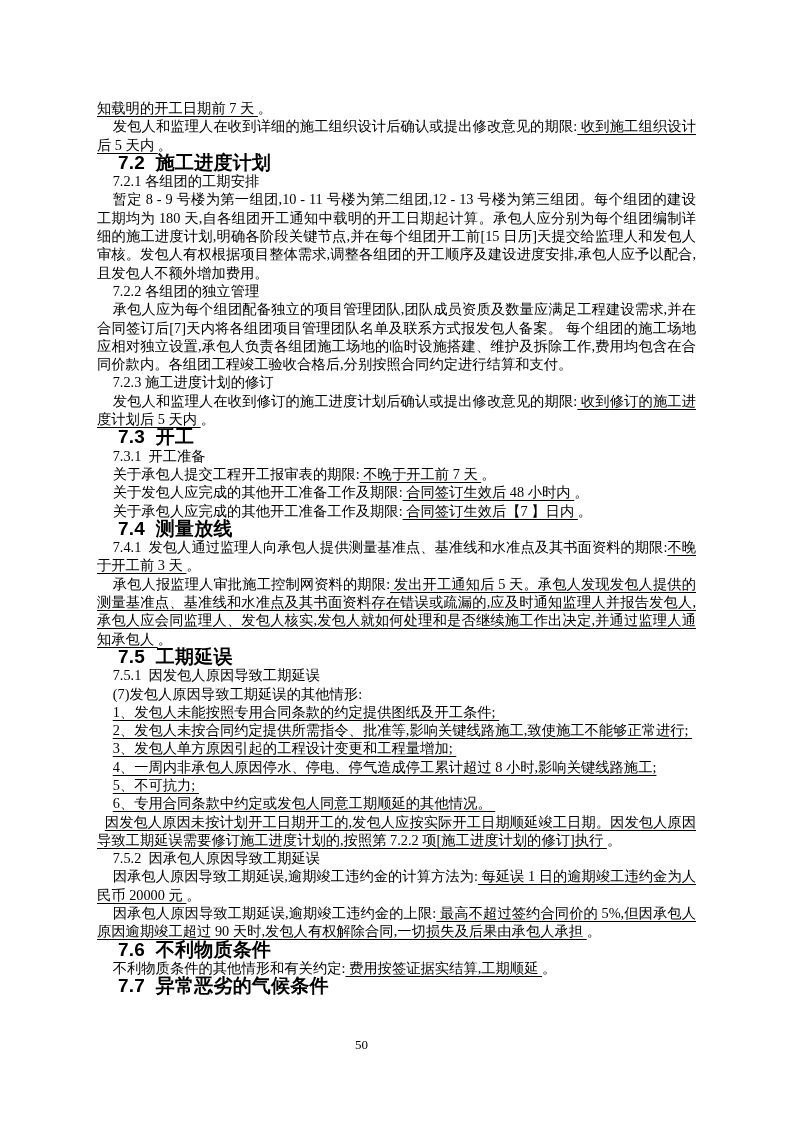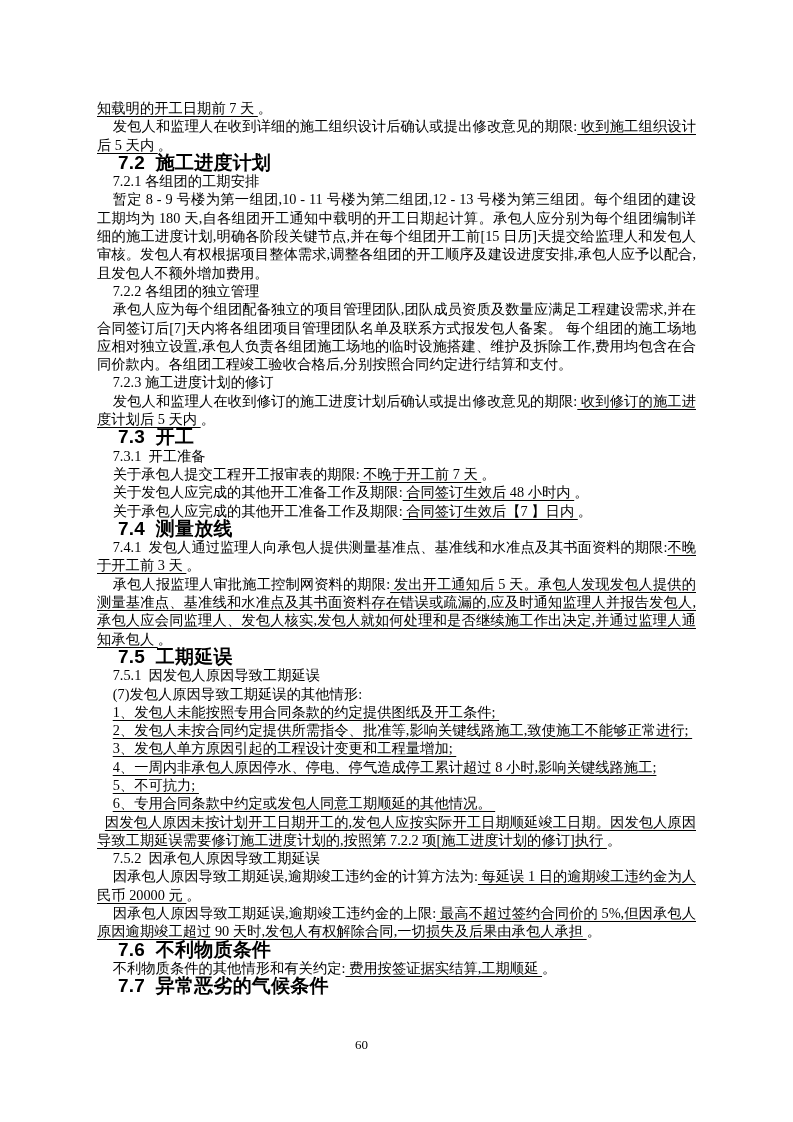--- a/index.html
+++ b/index.html
@@ -29,14 +29,14 @@
     position:absolute;left:0;right:0;top:1037px;
     text-align:center;font-size:13px;
     font-family:"Liberation Serif","DejaVu Serif",serif;
   }
 </style>
 </head>
 <body>
 
 <div class="page">
   <div class="content"><p class="b0"><span class="u">知载明的开工日期前 7 天 </span><span>。</span></p><p class="b"><span>发包人和监理人在收到详细的施工组织设计后确认或提出修改意见的期限:</span><span class="u"> 收到施工组织设计后 5 天内 </span><span>。</span></p><p class="h2"><span>7.2  施工进度计划</span></p><p class="h3"><span>7.2.1 各组团的工期安排</span></p><p class="b"><span>暂定 8 - 9 号楼为第一组团,10 - 11 号楼为第二组团,12 - 13 号楼为第三组团。每个组团的建设工期均为 180 天,自各组团开工通知中载明的开工日期起计算。承包人应分别为每个组团编制详细的施工进度计划,明确各阶段关键节点,并在每个组团开工前[15 日历]天提交给监理人和发包人审核。发包人有权根据项目整体需求,调整各组团的开工顺序及建设进度安排,承包人应予以配合,且发包人不额外增加费用。</span></p><p class="h3"><span>7.2.2 各组团的独立管理</span></p><p class="b"><span>承包人应为每个组团配备独立的项目管理团队,团队成员资质及数量应满足工程建设需求,并在合同签订后[7]天内将各组团项目管理团队名单及联系方式报发包人备案。 每个组团的施工场地应相对独立设置,承包人负责各组团施工场地的临时设施搭建、维护及拆除工作,费用均包含在合同价款内。各组团工程竣工验收合格后,分别按照合同约定进行结算和支付。</span></p><p class="h3"><span>7.2.3 施工进度计划的修订</span></p><p class="b"><span>发包人和监理人在收到修订的施工进度计划后确认或提出修改意见的期限:</span><span class="u"> 收到修订的施工进度计划后 5 天内 </span><span>。</span></p><p class="h2"><span>7.3  开工</span></p><p class="h3"><span>7.3.1  开工准备</span></p><p class="b"><span>关于承包人提交工程开工报审表的期限:</span><span class="u"> 不晚于开工前 7 天 </span><span>。</span></p><p class="b"><span>关于发包人应完成的其他开工准备工作及期限:</span><span class="u"> 合同签订生效后 48 小时内 </span><span>。</span></p><p class="b"><span>关于承包人应完成的其他开工准备工作及期限:</span><span class="u"> 合同签订生效后【7 】日内 </span><span>。</span></p><p class="h2"><span>7.4  测量放线</span></p><p class="b"><span>7.4.1  发包人通过监理人向承包人提供测量基准点、基准线和水准点及其书面资料的期限:</span><span class="u">不晚于开工前 3 天 </span><span>。</span></p><p class="b"><span>承包人报监理人审批施工控制网资料的期限:</span><span class="u"> 发出开工通知后 5 天。承包人发现发包人提供的测量基准点、基准线和水准点及其书面资料存在错误或疏漏的,应及时通知监理人并报告发包人,承包人应会同监理人、发包人核实,发包人就如何处理和是否继续施工作出决定,并通过监理人通知承包人 </span><span>。</span></p><p class="h2"><span>7.5  工期延误</span></p><p class="h3"><span>7.5.1  因发包人原因导致工期延误</span></p><p class="b"><span>(7)发包人原因导致工期延误的其他情形:</span></p><p class="b"><span class="u">1、发包人未能按照专用合同条款的约定提供图纸及开工条件; </span></p><p class="b"><span class="u">2、发包人未按合同约定提供所需指令、批准等,影响关键线路施工,致使施工不能够正常进行; </span></p><p class="b"><span class="u">3、发包人单方原因引起的工程设计变更和工程量增加; </span></p><p class="b"><span class="u">4、一周内非承包人原因停水、停电、停气造成停工累计超过 8 小时,影响关键线路施工;</span></p><p class="b"><span class="u">5、不可抗力; </span></p><p class="b"><span class="u">6、专用合同条款中约定或发包人同意工期顺延的其他情况。 </span></p><p class="bsm"><span class="u">因发包人原因未按计划开工日期开工的,发包人应按实际开工日期顺延竣工日期。因发包人原因导致工期延误需要修订施工进度计划的,按照第 7.2.2 项[施工进度计划的修订]执行 </span><span>。</span></p><p class="h3"><span>7.5.2  因承包人原因导致工期延误</span></p><p class="b"><span>因承包人原因导致工期延误,逾期竣工违约金的计算方法为:</span><span class="u"> 每延误 1 日的逾期竣工违约金为人民币 20000 元 </span><span>。</span></p><p class="b"><span>因承包人原因导致工期延误,逾期竣工违约金的上限:</span><span class="u"> 最高不超过签约合同价的 5%,但因承包人原因逾期竣工超过 90 天时,发包人有权解除合同,一切损失及后果由承包人承担 </span><span>。</span></p><p class="h2"><span>7.6  不利物质条件</span></p><p class="b"><span>不利物质条件的其他情形和有关约定:</span><span class="u"> 费用按签证据实结算,工期顺延 </span><span>。</span></p><p class="h2"><span>7.7  异常恶劣的气候条件</span></p></div>
-  <div class="footer"><span>60</span></div>
+  <div class="footer"><span>50</span></div>
 </div>
 
 </body></html>

